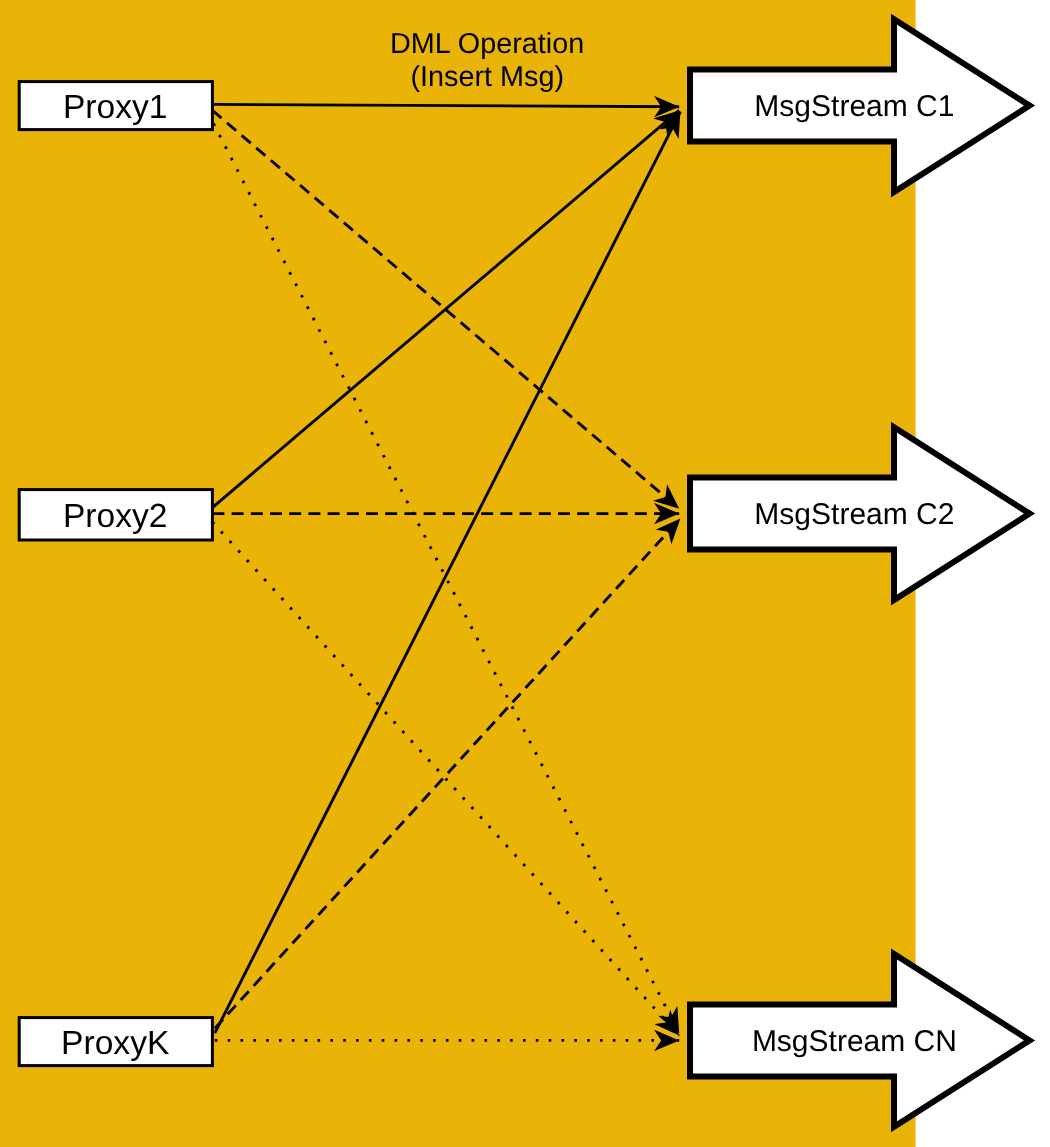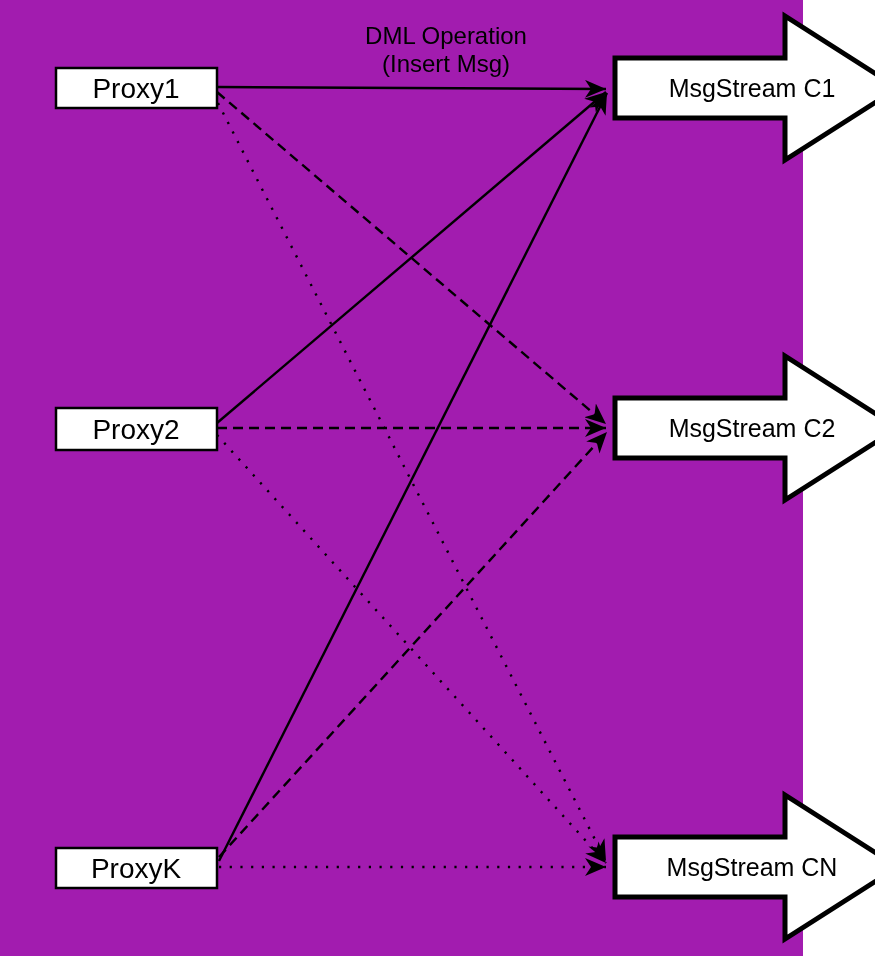--- a/index.html
+++ b/index.html
@@ -3,24 +3,23 @@
 <meta charset="utf-8">
 <style>
   html, body {
     margin: 0;
     padding: 0;
     background: #ffffff;
   }
   .canvas-wrap {
     width: 763px;
     height: 956px;
-    background: #a21caf;
+    background: #eab308;
     position: relative;
     font-family: "Liberation Sans", sans-serif;
-    padding-left: 40px;
   }
   svg {
     display: block;
   }
   .node-box {
     fill: #ffffff;
     stroke: #000000;
     stroke-width: 2.5;
   }
   .node-label {

